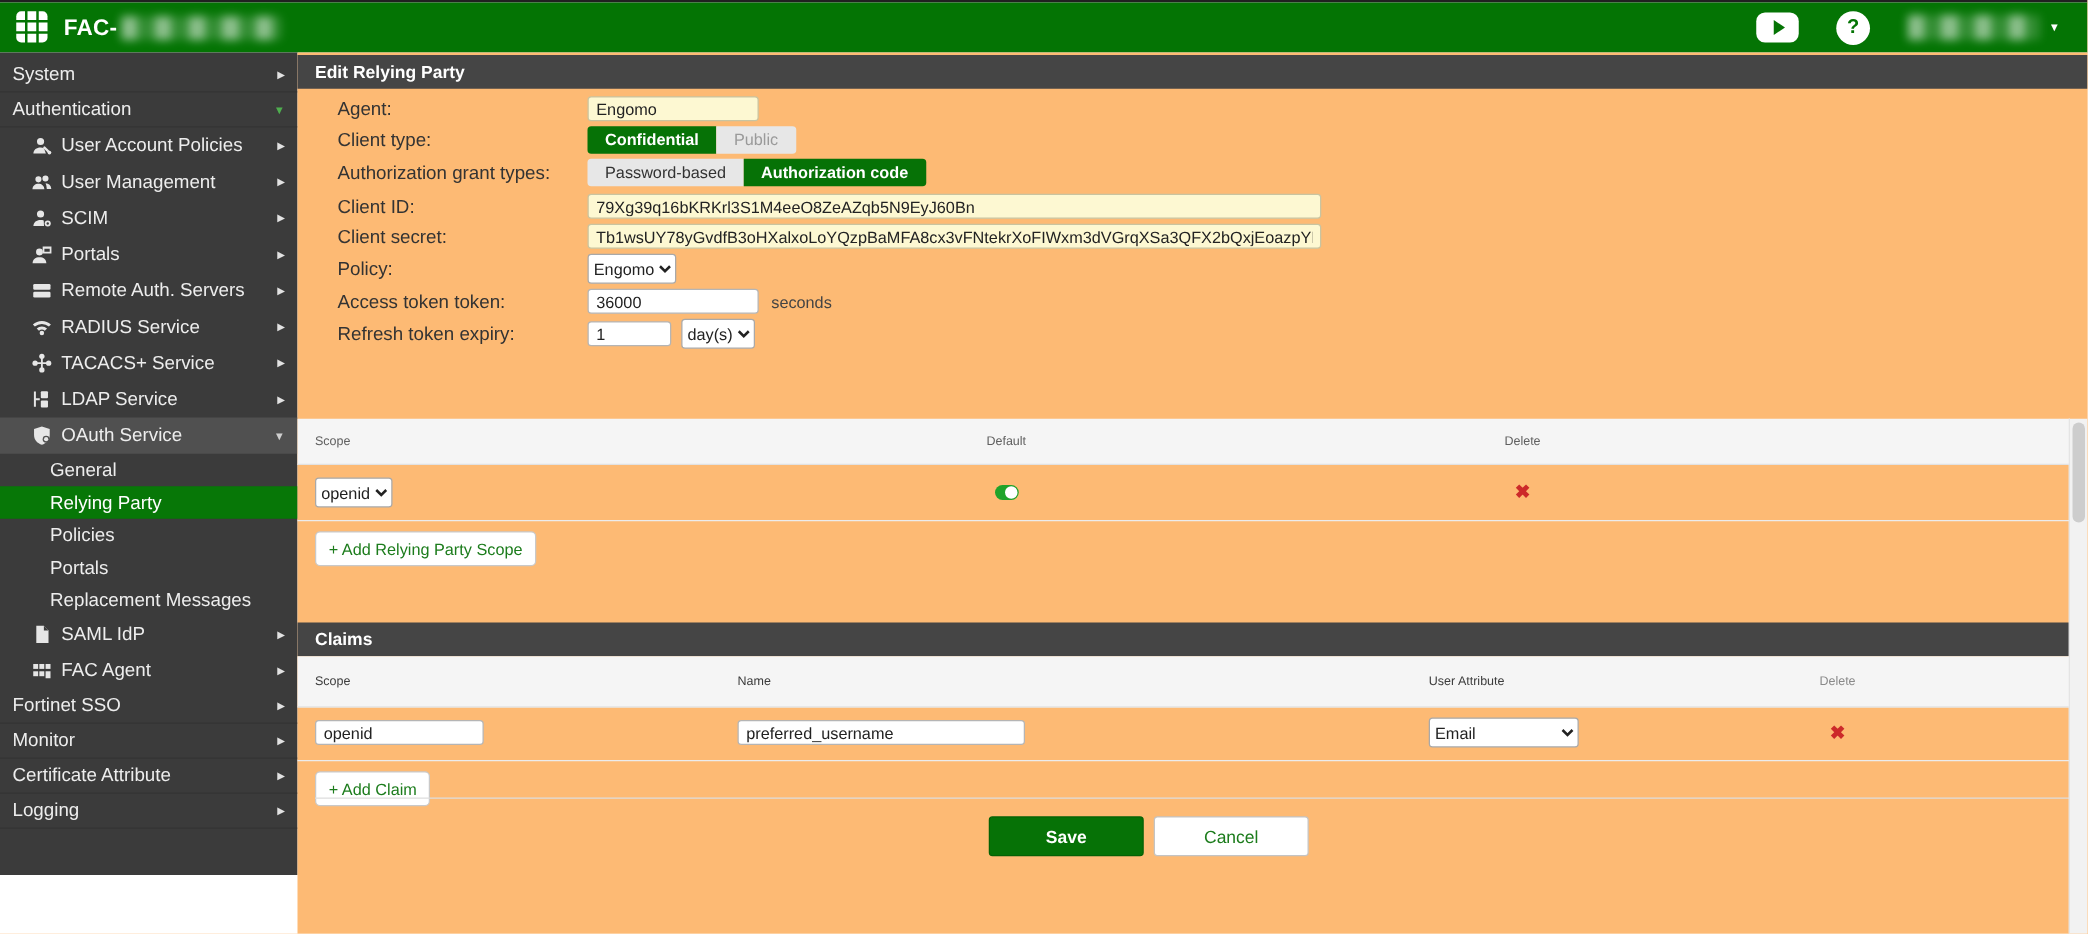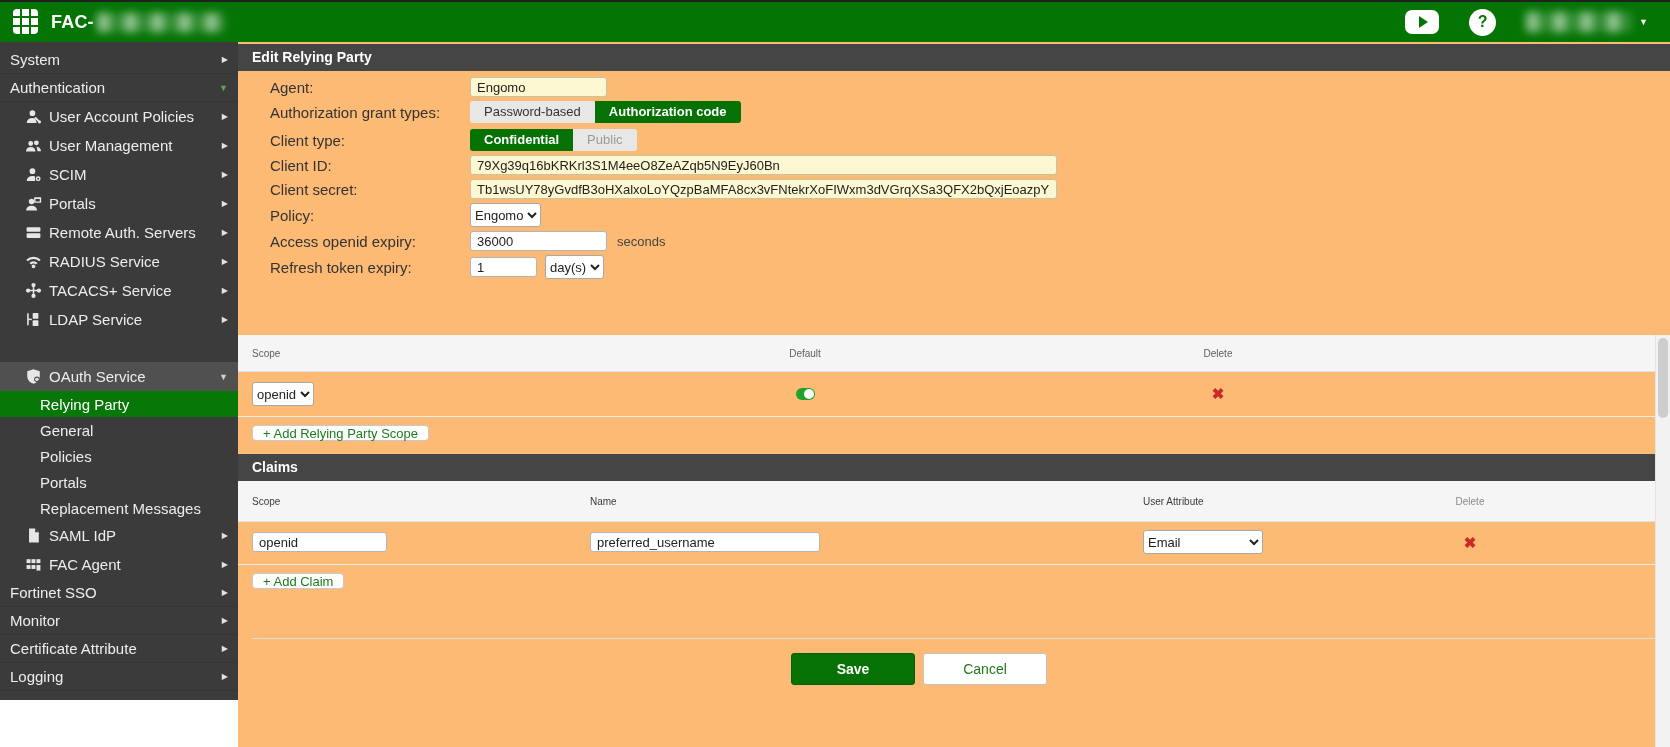--- a/index.html
+++ b/index.html
@@ -30,21 +30,21 @@
   
   .sidebar{position:absolute;top:42px;left:0;width:238px;height:658px;background:#3b3b3b;color:#ededed;padding-top:4px;box-sizing:border-box;}
   .si{position:relative;display:flex;align-items:center;cursor:pointer;box-sizing:border-box;}
   .si .car{position:absolute;right:10px;font-size:8px;color:#e2e2e2;}
   .si .car.grn{color:#4fae4f;font-size:9px;}
   .si .car.lt{color:#cfcfcf;font-size:9px;}
   .l1{height:28px;padding-left:10px;font-size:15px;border-bottom:1px solid #353535;}
   .l2{height:29px;padding-left:25px;font-size:15px;}
   .l3{height:26px;padding-left:40px;font-size:15px;}
   .icn{width:17px;height:17px;margin-right:7px;color:#e6e6e6;fill:#e6e6e6;flex:0 0 auto;}
-  .si.activeparent{background:#505050;margin-top:28px;}
+  .si.activeparent{background:#505050;}
   .si.selected{background:#077707;color:#fff;}
   
   .content{position:absolute;top:42px;left:238px;right:0;bottom:0;background:#fdba74;}
   .bar{height:27px;line-height:27px;background:#454545;color:#fff;font-size:14px;font-weight:bold;padding-left:14px;margin-top:2px;}
   .bar.short{margin-right:14px;margin-top:0;}
   .form{padding:6px 0 0 32px;}
   .frow{display:flex;align-items:center;margin-bottom:4px;}
   .frow.gt{margin-bottom:6px;}
   .frow.top{align-items:flex-start;}
   .frow label{width:200px;flex:0 0 200px;font-size:15px;color:#333;}
@@ -58,34 +58,34 @@
   .seg .opt:first-child{border-radius:3px 0 0 3px;}
   .seg .opt:last-child{border-radius:0 3px 3px 0;}
   .seg .opt.on{background:#067206;color:#fff;font-weight:bold;}
   .seg .opt.dim{color:#9a9a9a;}
   .unit{font-size:13px;color:#444;margin-left:10px;}
   .gap8{margin-left:8px;}
   textarea.uris{width:573px;height:38px;border:1px solid #a9a9a9;border-radius:3px;font-size:13px;
        font-family:"Liberation Sans",sans-serif;color:#222;padding:4px 7px;resize:vertical;}
   
   .sect{position:absolute;left:0;right:0;}
-  .sect.scopes{top:293px;} .sect.claims{top:412px;}
+  .sect.scopes{top:293px;} .sect.claims{top:456px;}
   .thead{position:relative;background:#f5f5f5;border-bottom:1px solid #e2e2e2;margin-right:14px;}
   .scopes .thead{height:36px;}
   .claims .thead{height:40px;}
   .thead .c{position:absolute;top:0;bottom:0;display:flex;align-items:center;font-size:10px;color:#606060;}
   .claims .thead .c{color:#3c3c3c;}
   .claims .thead .c.del{color:#8a8a8a;}
   .trow{position:relative;border-bottom:1px solid #ececec;margin-right:14px;}
   .scopes .trow{height:44px;} .claims .trow{height:42px;}
   .cell{position:absolute;display:flex;align-items:center;}
   .switch{position:relative;width:19px;height:12px;border-radius:6px;background:#1fa32a;display:inline-block;cursor:pointer;}
   .switch::after{content:"";position:absolute;top:1px;right:1px;width:10px;height:10px;border-radius:50%;background:#fff;}
   .delx{color:#cc2a2a;font-size:15px;font-weight:bold;cursor:pointer;line-height:1;}
-  .addbtn{margin:8px 0 0 14px;height:16px;padding:0 10px;background:#fff;border:1px solid #c9c9c9;border-radius:4px;
+  .addbtn{margin:8px 0 0 14px;height:28px;padding:0 10px;background:#fff;border:1px solid #c9c9c9;border-radius:4px;
           color:#1c7c1c;font-size:13px;font-family:"Liberation Sans",sans-serif;cursor:pointer;}
   .divider{position:absolute;top:596px;left:14px;right:14px;border-top:1px solid #ddd;}
   .actions{position:absolute;top:611px;left:553px;display:flex;gap:8px;}
   .btn{height:32px;width:124px;border-radius:3px;font-size:14px;font-family:"Liberation Sans",sans-serif;cursor:pointer;}
   .btn.save{background:#067206;border:1px solid #056105;color:#fff;font-weight:bold;}
   .btn.cancel{background:#fff;border:1px solid #c4c4c4;color:#1c7c1c;}
   .scrolltrack{position:absolute;top:293px;right:0;bottom:0;width:14px;background:#f2f2f2;border-left:1px solid #e4e4e4;}
   .scrolltrack .thumb{width:10px;height:80px;margin:3px auto 0 auto;background:#cdcdcd;border-radius:5px;}
 </style>
 </head>
@@ -251,27 +251,27 @@
       <span class="car">▶</span>
     </div>
   <div class="si l2 activeparent">
       <svg class="icn">
         <use href="#i-shield"></use>
       </svg>
       <span>OAuth Service</span>
       <span class="car lt">▼</span>
     </div>
 
+  <div class="si l3">
+      <span>General</span>
+    </div>
   <div class="si l3 selected">
       <span>Relying Party</span>
     </div>
   <div class="si l3">
-      <span>General</span>
-    </div>
-  <div class="si l3">
       <span>Policies</span>
     </div>
   <div class="si l3">
       <span>Portals</span>
     </div>
   <div class="si l3">
       <span>Replacement Messages</span>
     </div>
 
   <div class="si l2">
@@ -307,49 +307,49 @@
     </div>
 </aside>
 
 <main class="content">
   <div class="bar">Edit Relying Party</div>
 
   <div class="form">
     <div class="frow">
       <label>Agent:</label>
       <input class="txt yellow w135" value="Engomo" style="">
+    </div>
+    <div class="frow">
+      <label>Client type:</label>
+      <div class="seg">
+        <span class="opt on">Confidential</span>
+        <span class="opt dim">Public</span>
+      </div>
     </div>
     <div class="frow gt">
       <label>Authorization grant types:</label>
       <div class="seg">
         <span class="opt">Password-based</span>
         <span class="opt on">Authorization code</span>
       </div>
     </div>
     <div class="frow">
-      <label>Client type:</label>
-      <div class="seg">
-        <span class="opt on">Confidential</span>
-        <span class="opt dim">Public</span>
-      </div>
-    </div>
-    <div class="frow">
       <label>Client ID:</label>
       <input class="txt yellow w585" value="79Xg39q16bKRKrl3S1M4eeO8ZeAZqb5N9EyJ60Bn" style="">
     </div>
     <div class="frow">
       <label>Client secret:</label>
       <input class="txt yellow w585" value="Tb1wsUY78yGvdfB3oHXalxoLoYQzpBaMFA8cx3vFNtekrXoFIWxm3dVGrqXSa3QFX2bQxjEoazpYEZ7CBiDaF8IvOcE" style="">
     </div>
     <div class="frow">
       <label>Policy:</label>
       <select class="sel"><option>Engomo</option></select>
     </div>
     <div class="frow">
-      <label>Access openid expiry:</label>
+      <label>Access token token:</label>
       <input class="txt w135" value="36000" style="">
       <span class="unit">seconds</span>
     </div>
     <div class="frow">
       <label>Refresh token expiry:</label>
       <input class="txt w65" value="1" style="">
       <select class="sel gap8"><option>day(s)</option></select>
     </div>
   </div>
 

